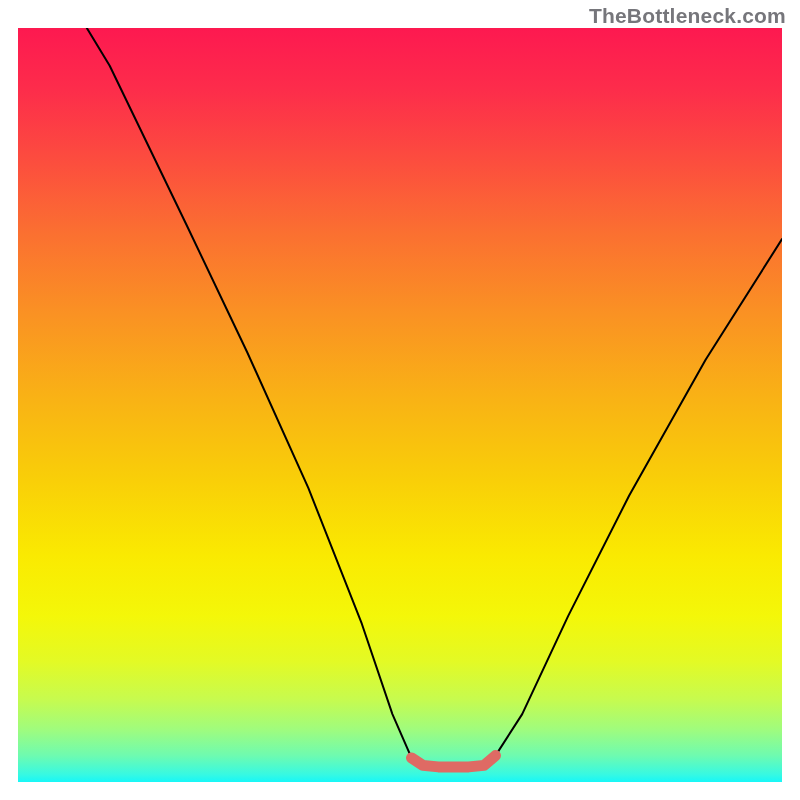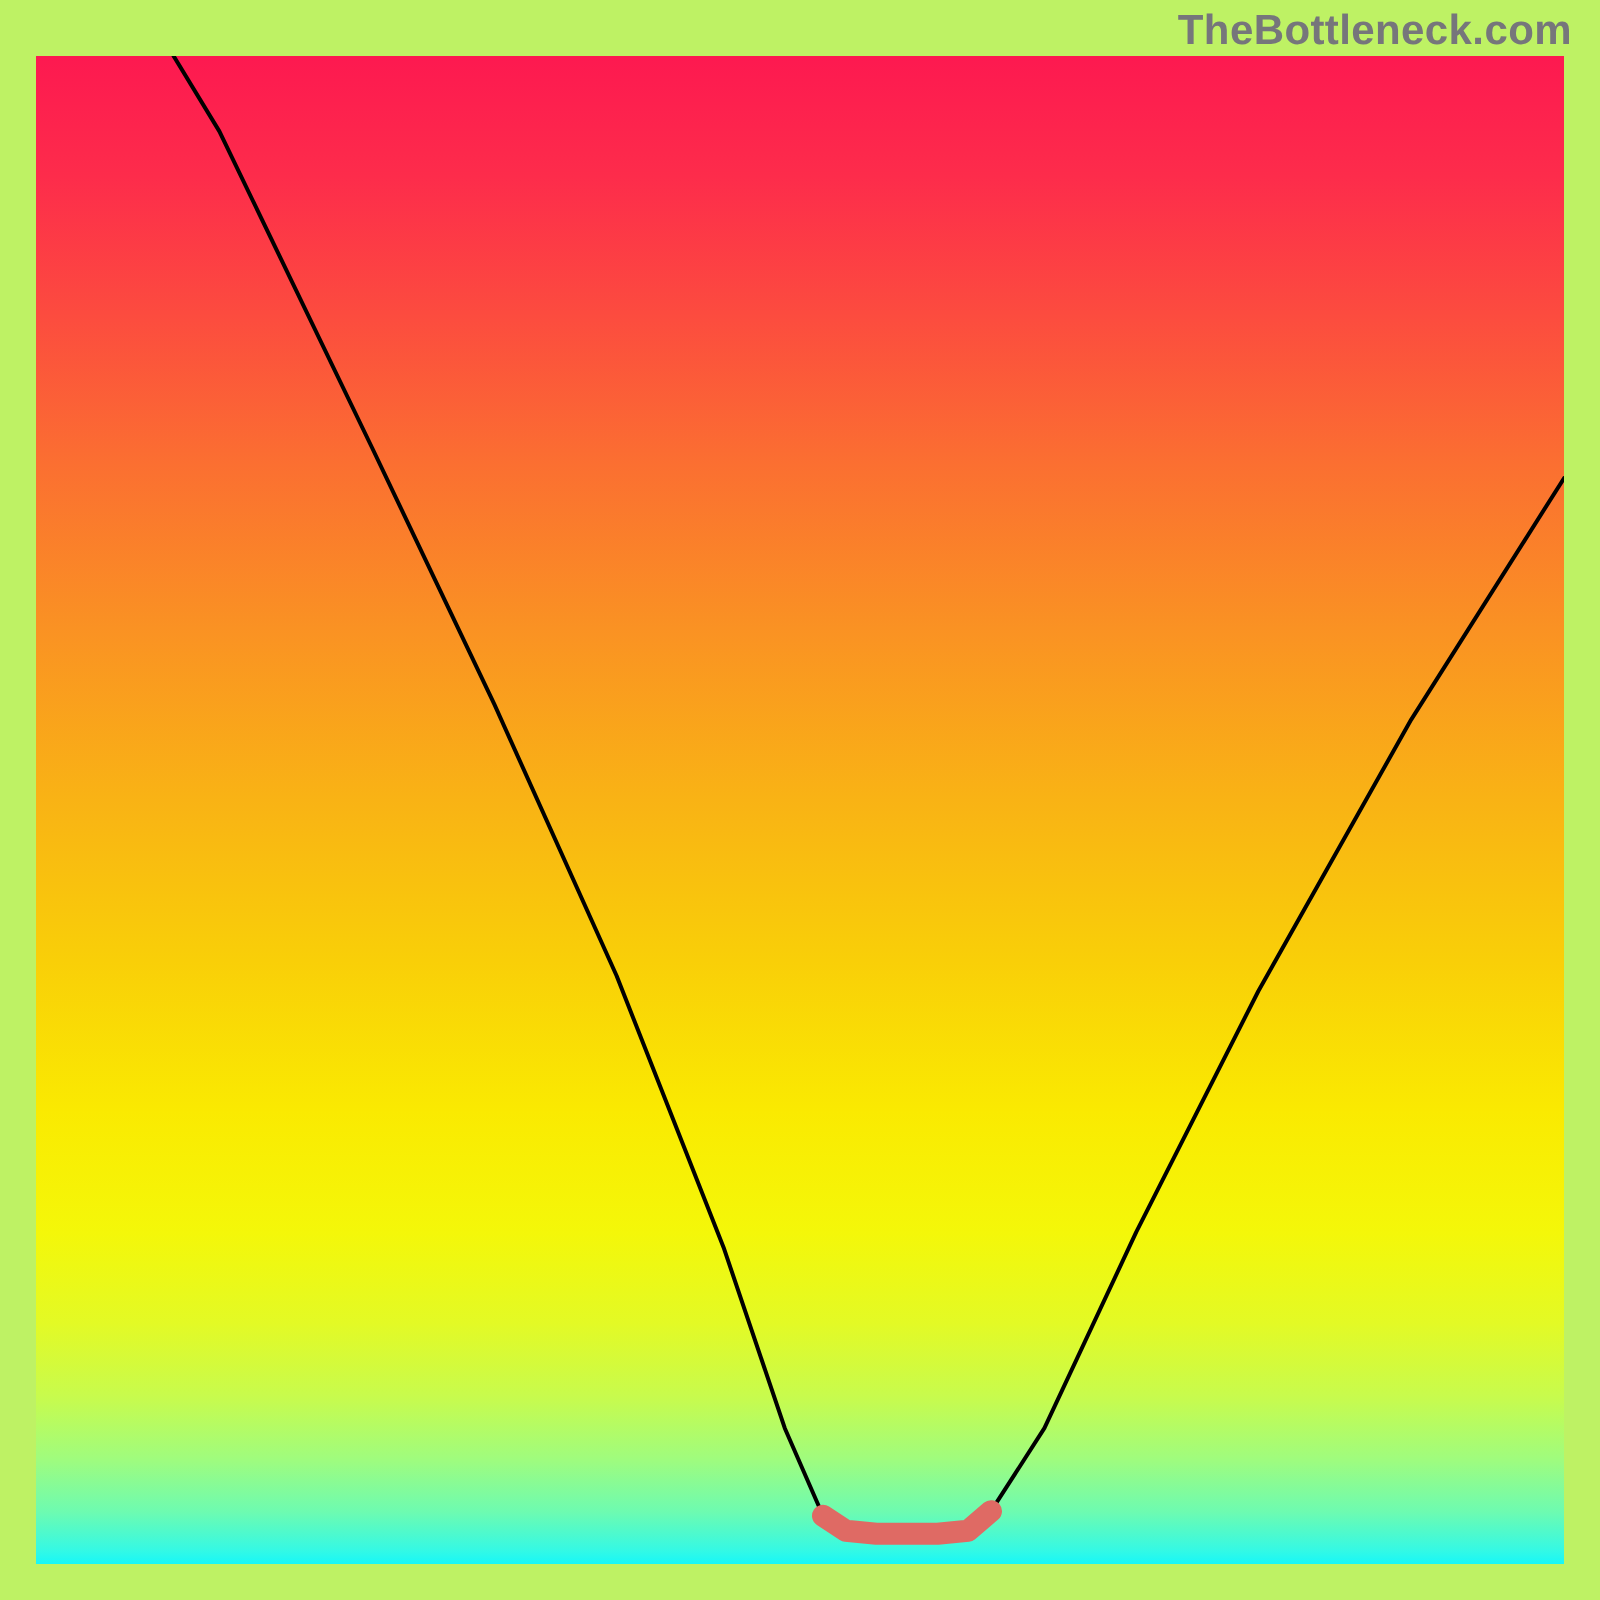--- a/index.html
+++ b/index.html
@@ -7,21 +7,21 @@
     padding: 0;
     width: 800px;
     height: 800px;
     background: #000;
     overflow: hidden;
   }
   .frame {
     position: relative;
     width: 800px;
     height: 800px;
-    background: #bef264;
+    background: #ffffff;
   }
   .plot {
     position: absolute;
     left: 18px;
     top: 28px;
     width: 764px;
     height: 754px;
     overflow: hidden;
   }
   .gradient {

